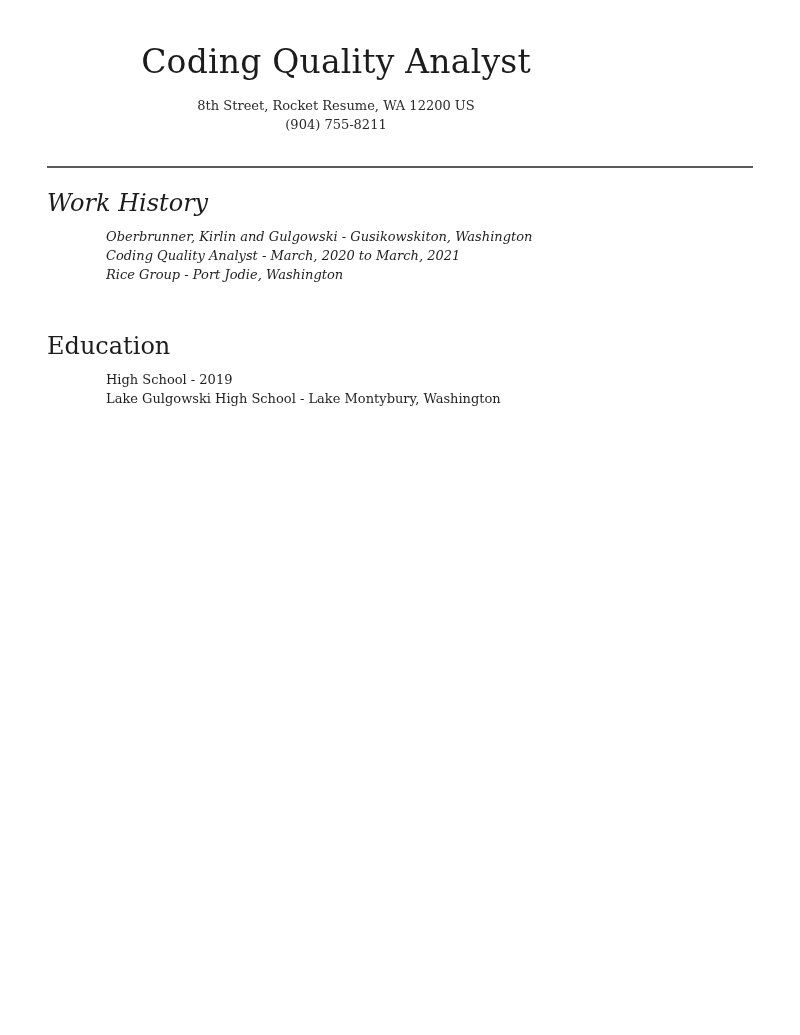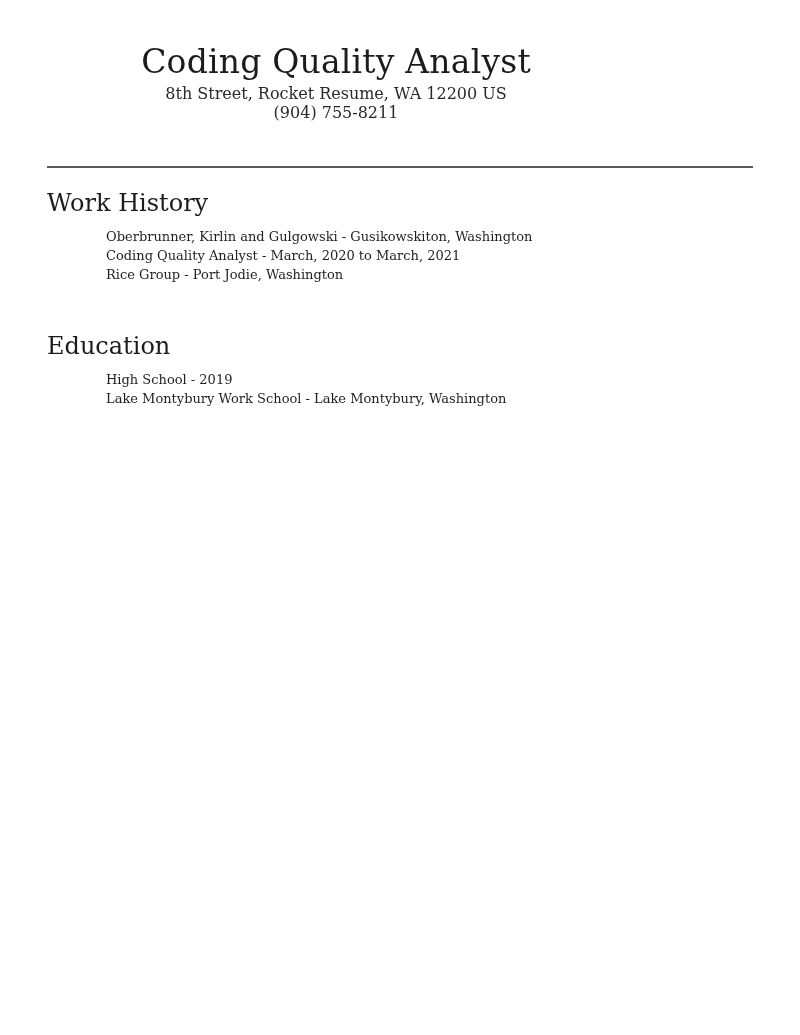--- a/index.html
+++ b/index.html
@@ -29,22 +29,22 @@
     }
     .name {
       font-size: 33px;
       font-weight: normal;
       margin: 0;
       line-height: 44px;
       letter-spacing: 0.2px;
       color: #1c1c1c;
     }
     .contact {
-      margin-top: 0;
-      font-size: 16px;
+      margin-top: 12px;
+      font-size: 13px;
       line-height: 19px;
       color: #2a2a2a;
     }
     .rule {
       position: absolute;
       left: 47px;
       width: 706px;
       top: 166px;
       height: 2px;
       background: #5a5a5a;
@@ -62,21 +62,21 @@
       color: #1c1c1c;
     }
     .entry {
       margin-left: 59px;
       font-size: 13px;
       line-height: 19px;
       color: #1f1f1f;
     }
     .entry .line { white-space: nowrap; }
     .entry + .entry { margin-top: 0; }
-    #work { top: 188px; }
+    #work { top: 188px; font-style: italic; }
     #work .entries { margin-top: 9px; }
     #education { top: 331px; }
     #education .entries { margin-top: 9px; }
   </style>
 </head>
 <body>
 
 <div class="page">
 
   <div class="header">
@@ -100,18 +100,18 @@
         <div class="line">Rice Group - Port Jodie, Washington</div>
       </div>
     </div>
   </div>
 
   <div class="section" id="education">
     <h2 class="section-title">Education</h2>
     <div class="entries">
       <div class="entry">
         <div class="line">High School - 2019</div>
-        <div class="line">Lake Montybury Work School - Lake Montybury, Washington</div>
+        <div class="line">Lake Gulgowski High School - Lake Montybury, Washington</div>
       </div>
     </div>
   </div>
 
 </div>
 
 </body></html>

